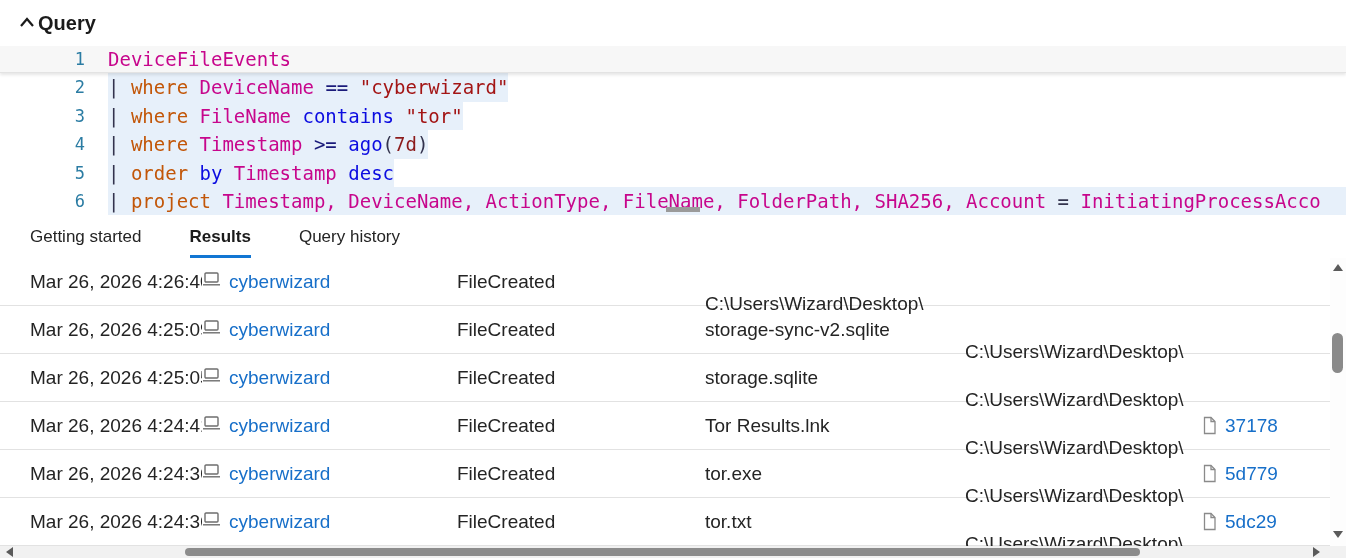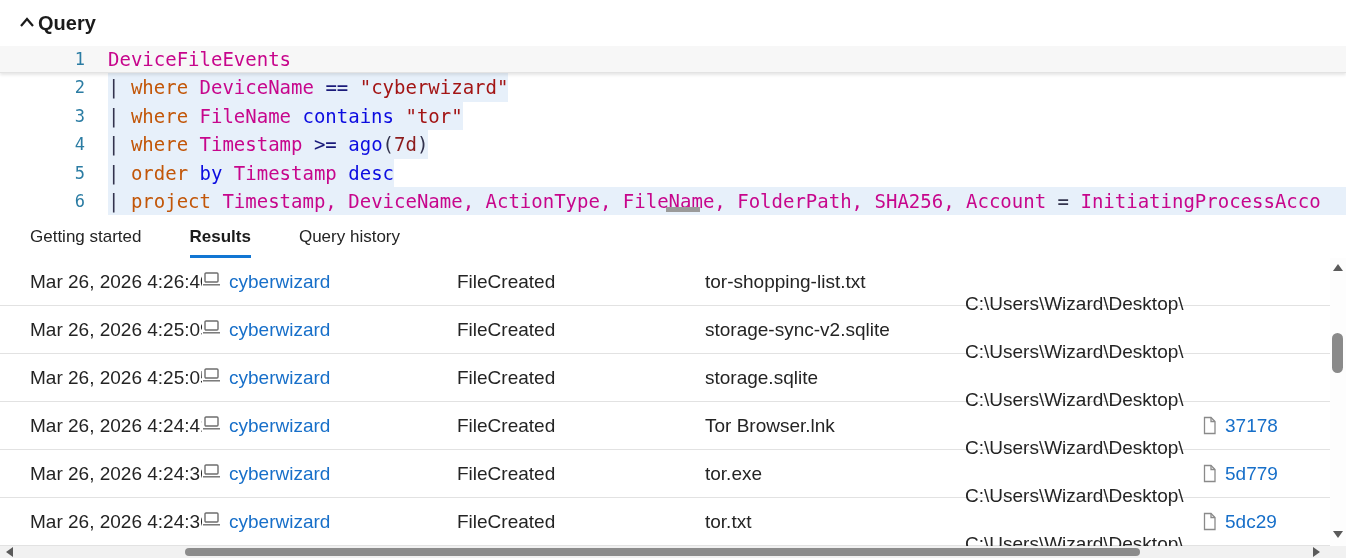--- a/index.html
+++ b/index.html
@@ -99,21 +99,20 @@
           <div class="cell c-dev">
             <span class="ic">
               <svg width="19" height="16" viewBox="0 0 19 16">
                 <rect x="3" y="2" width="13" height="9" rx="1" fill="none" stroke="#6e6e6e" stroke-width="1.4"></rect>
                 <path d="M1 13.8 h17" stroke="#6e6e6e" stroke-width="1.4"></path>
               </svg>
             </span>
             <a class="lnk">cyberwizard</a>
           </div>
           <div class="cell c-act">FileCreated</div>
-          <div class="cell c-file">tor-shopping-list.txt</div>
           <div class="cell c-folder">C:\Users\Wizard\Desktop\</div>
           <div class="cell c-sha"></div>
         </div>
         <div class="t-row">
           <div class="cell c-ts">Mar 26, 2026 4:25:09</div>
           <div class="cell c-dev">
             <span class="ic">
               <svg width="19" height="16" viewBox="0 0 19 16">
                 <rect x="3" y="2" width="13" height="9" rx="1" fill="none" stroke="#6e6e6e" stroke-width="1.4"></rect>
                 <path d="M1 13.8 h17" stroke="#6e6e6e" stroke-width="1.4"></path>
@@ -147,21 +146,21 @@
           <div class="cell c-dev">
             <span class="ic">
               <svg width="19" height="16" viewBox="0 0 19 16">
                 <rect x="3" y="2" width="13" height="9" rx="1" fill="none" stroke="#6e6e6e" stroke-width="1.4"></rect>
                 <path d="M1 13.8 h17" stroke="#6e6e6e" stroke-width="1.4"></path>
               </svg>
             </span>
             <a class="lnk">cyberwizard</a>
           </div>
           <div class="cell c-act">FileCreated</div>
-          <div class="cell c-file">Tor Browser.lnk</div>
+          <div class="cell c-file">Tor Results.lnk</div>
           <div class="cell c-folder">C:\Users\Wizard\Desktop\</div>
           <div class="cell c-sha">
             <span class="ic">
               <svg width="15" height="19" viewBox="0 0 15 19">
                 <path d="M2.5 1.5 h6.5 l4 4 v12 h-10.5 z" fill="none" stroke="#8a8a8a" stroke-width="1.3"></path>
                 <path d="M9 1.5 v4 h4" fill="none" stroke="#8a8a8a" stroke-width="1.3"></path>
               </svg>
             </span>
             <a class="lnk">37178</a>
           </div>

